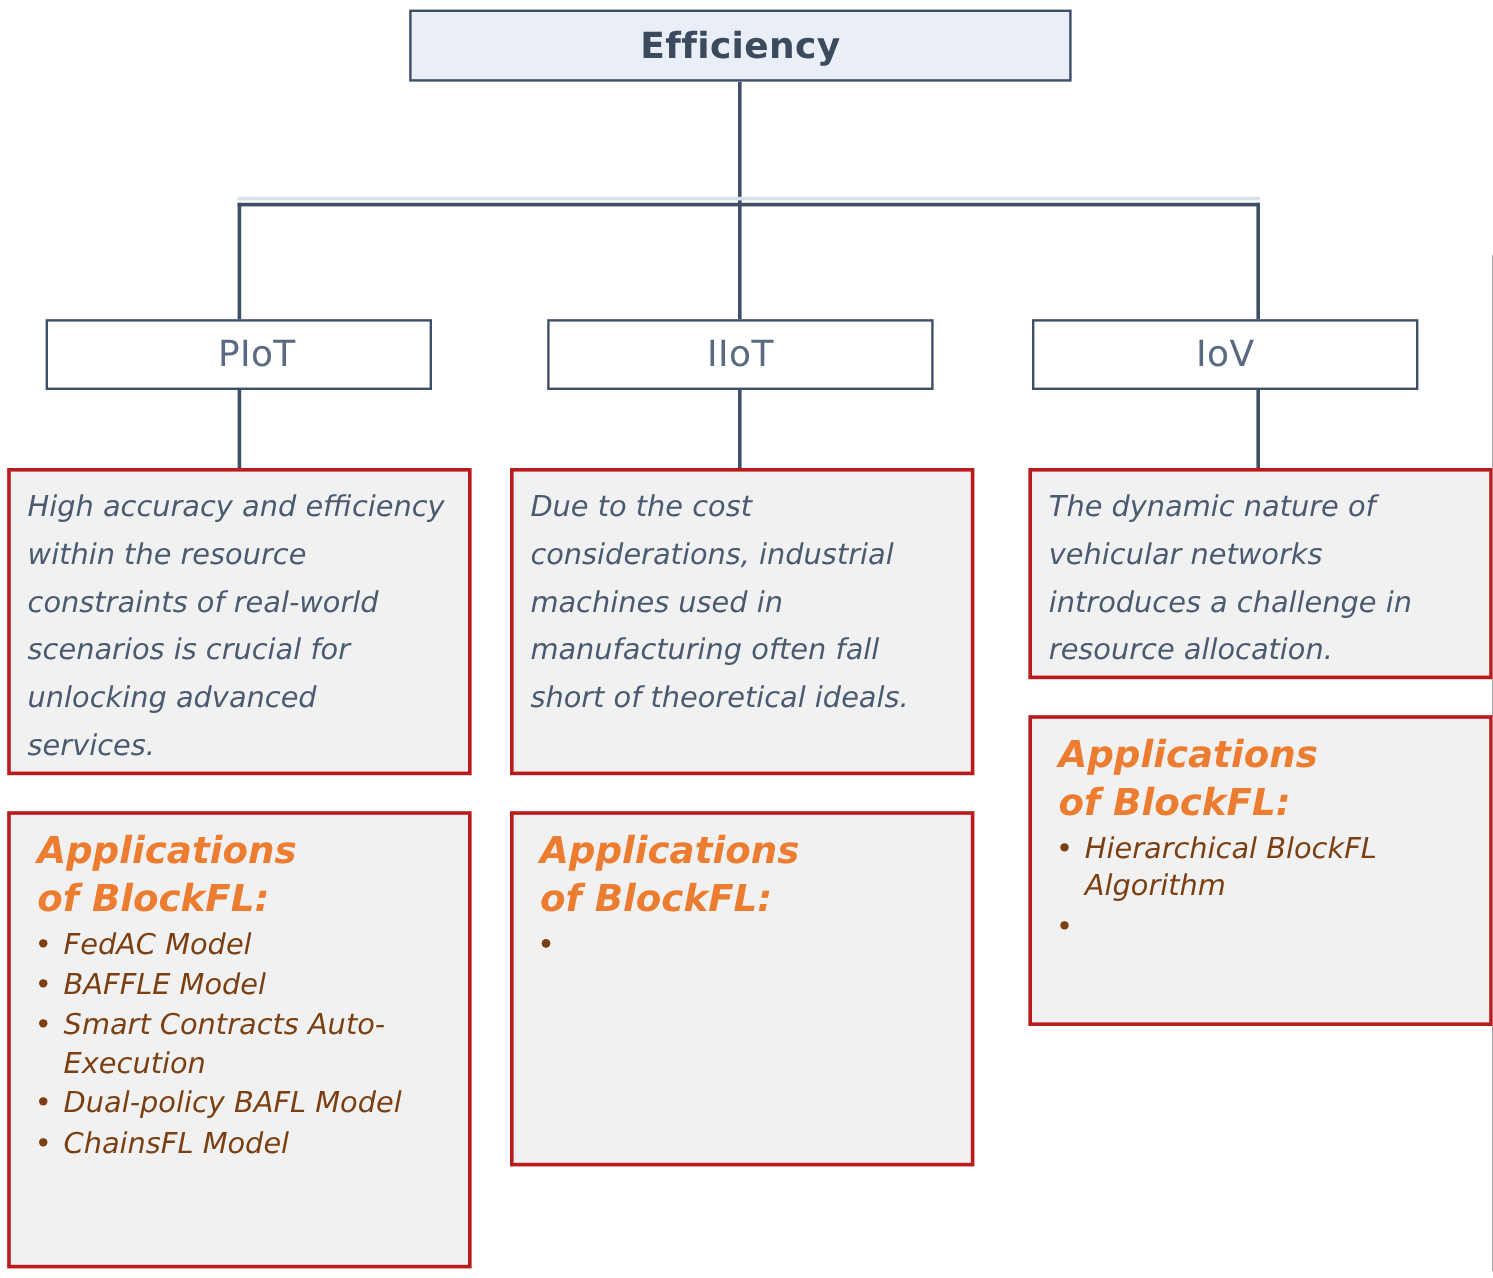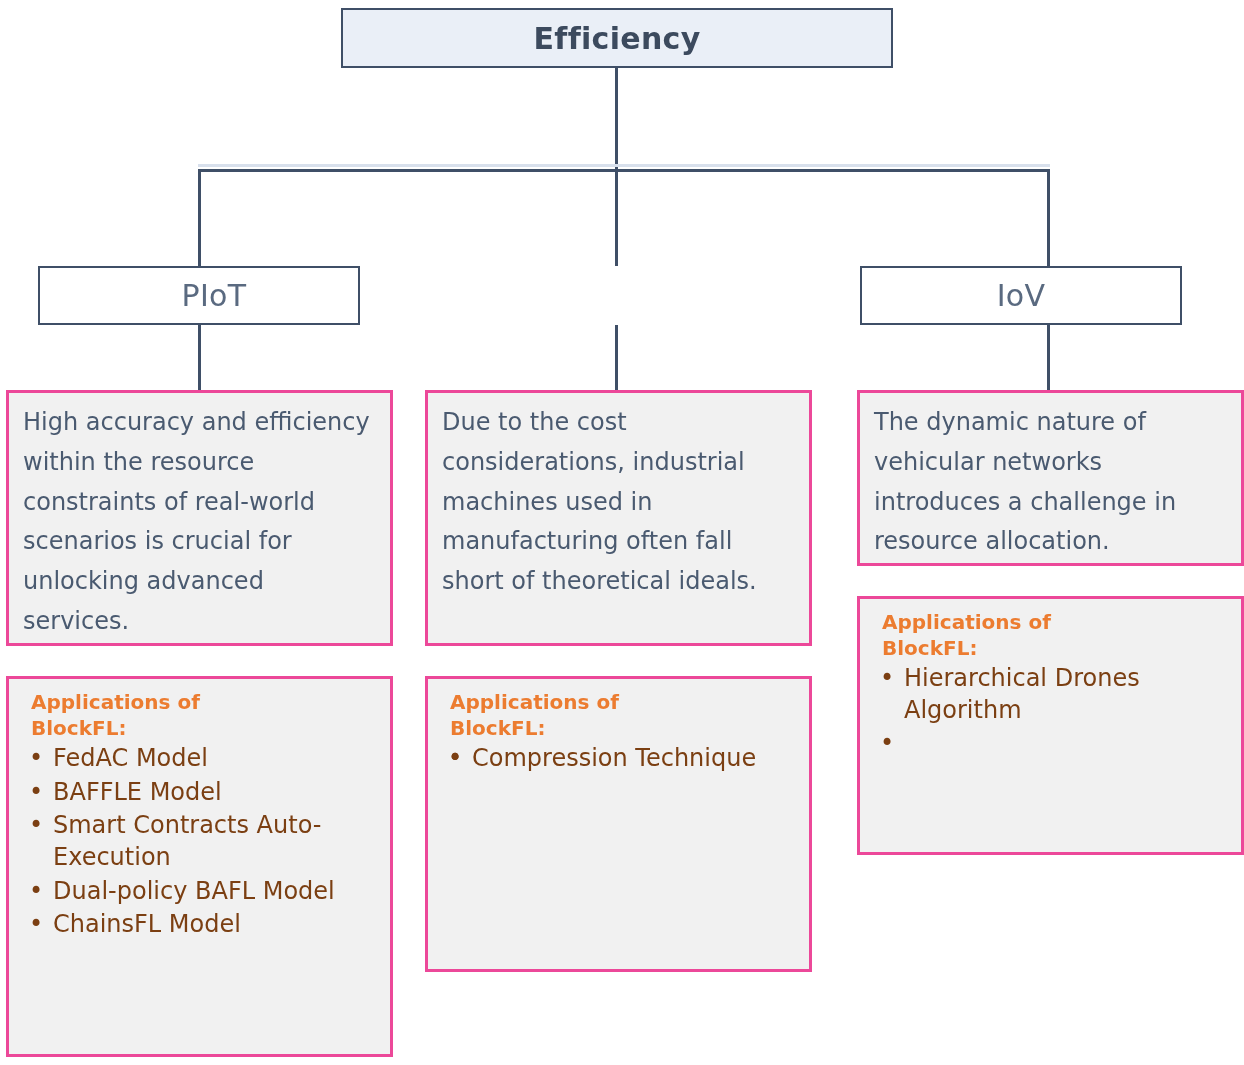--- a/index.html
+++ b/index.html
@@ -69,37 +69,38 @@
     letter-spacing: 0.3px;
   }
   #cat-piot { left: 38px;  width: 322px; padding-left: 30px; }
   #cat-iiot { left: 456px; width: 322px; }
   #cat-iov  { left: 860px; width: 322px; }
 
   
   .card {
     position: absolute;
     background: #f1f1f1;
-    border: 3px solid #ec4899;
+    border: 3px solid #b91c1c;
     box-sizing: border-box;
     overflow: hidden;
+    font-style: italic;
   }
   .desc-text {
     font-size: 24px;
     line-height: 1.66;
     color: #4a5a70;
     padding: 10px 14px 8px 14px;
     margin: 0;
   }
 
   .apps-inner {
     padding: 10px 12px 10px 12px;
   }
   .apps-title {
-    font-size: 20px;
+    font-size: 31px;
     font-weight: bold;
     color: #ec7c30;
     line-height: 1.3;
     margin: 0 0 2px 10px;
     max-width: 255px;
   }
   .apps-list {
     list-style: none;
     margin: 0;
     padding: 0;
@@ -146,20 +147,23 @@
   <div class="conn" style="left:198px; top:325px; width:3px; height:66px;"></div>
   <div class="conn" style="left:615px; top:325px; width:3px; height:66px;"></div>
   <div class="conn" style="left:1047px; top:325px; width:3px; height:66px;"></div>
 
   <div class="root-node">
     <span class="label">Efficiency</span>
   </div>
 
   <div class="cat-node" id="cat-piot">
     <span class="label">PIoT</span>
+  </div>
+  <div class="cat-node" id="cat-iiot">
+    <span class="label">IIoT</span>
   </div>
   <div class="cat-node" id="cat-iov">
     <span class="label">IoV</span>
   </div>
 
   <div class="card" id="desc-piot">
     <p class="desc-text">High accuracy and efficiency within the resource constraints of real-world scenarios is crucial for unlocking advanced services.</p>
   </div>
   <div class="card" id="desc-iiot">
     <p class="desc-text">Due to the cost considerations, industrial machines used in manufacturing often fall short of theoretical ideals.</p>
@@ -179,28 +183,28 @@
           <li><span class="bullet">•</span><span>ChainsFL Model</span></li>
         </ul>
     </div>
   </div>
 
   <div class="card" id="apps-iiot">
     <div class="apps-inner">
       <div class="apps-title">Applications of BlockFL:</div>
       <ul class="apps-list">
           <li><span class="bullet">•</span></li>
-          <li><span class="bullet">•</span><span>Compression Technique</span></li>
+          <li><span class="bullet">•</span></li>
         </ul>
     </div>
   </div>
 
   <div class="card" id="apps-iov">
     <div class="apps-inner">
       <div class="apps-title">Applications of BlockFL:</div>
       <ul class="apps-list">
-          <li><span class="bullet">•</span><span>Hierarchical Drones Algorithm</span></li>
+          <li><span class="bullet">•</span><span>Hierarchical BlockFL Algorithm</span></li>
           <li><span class="bullet">•</span></li>
         </ul>
     </div>
   </div>
 
 </div>
 
 </body></html>

